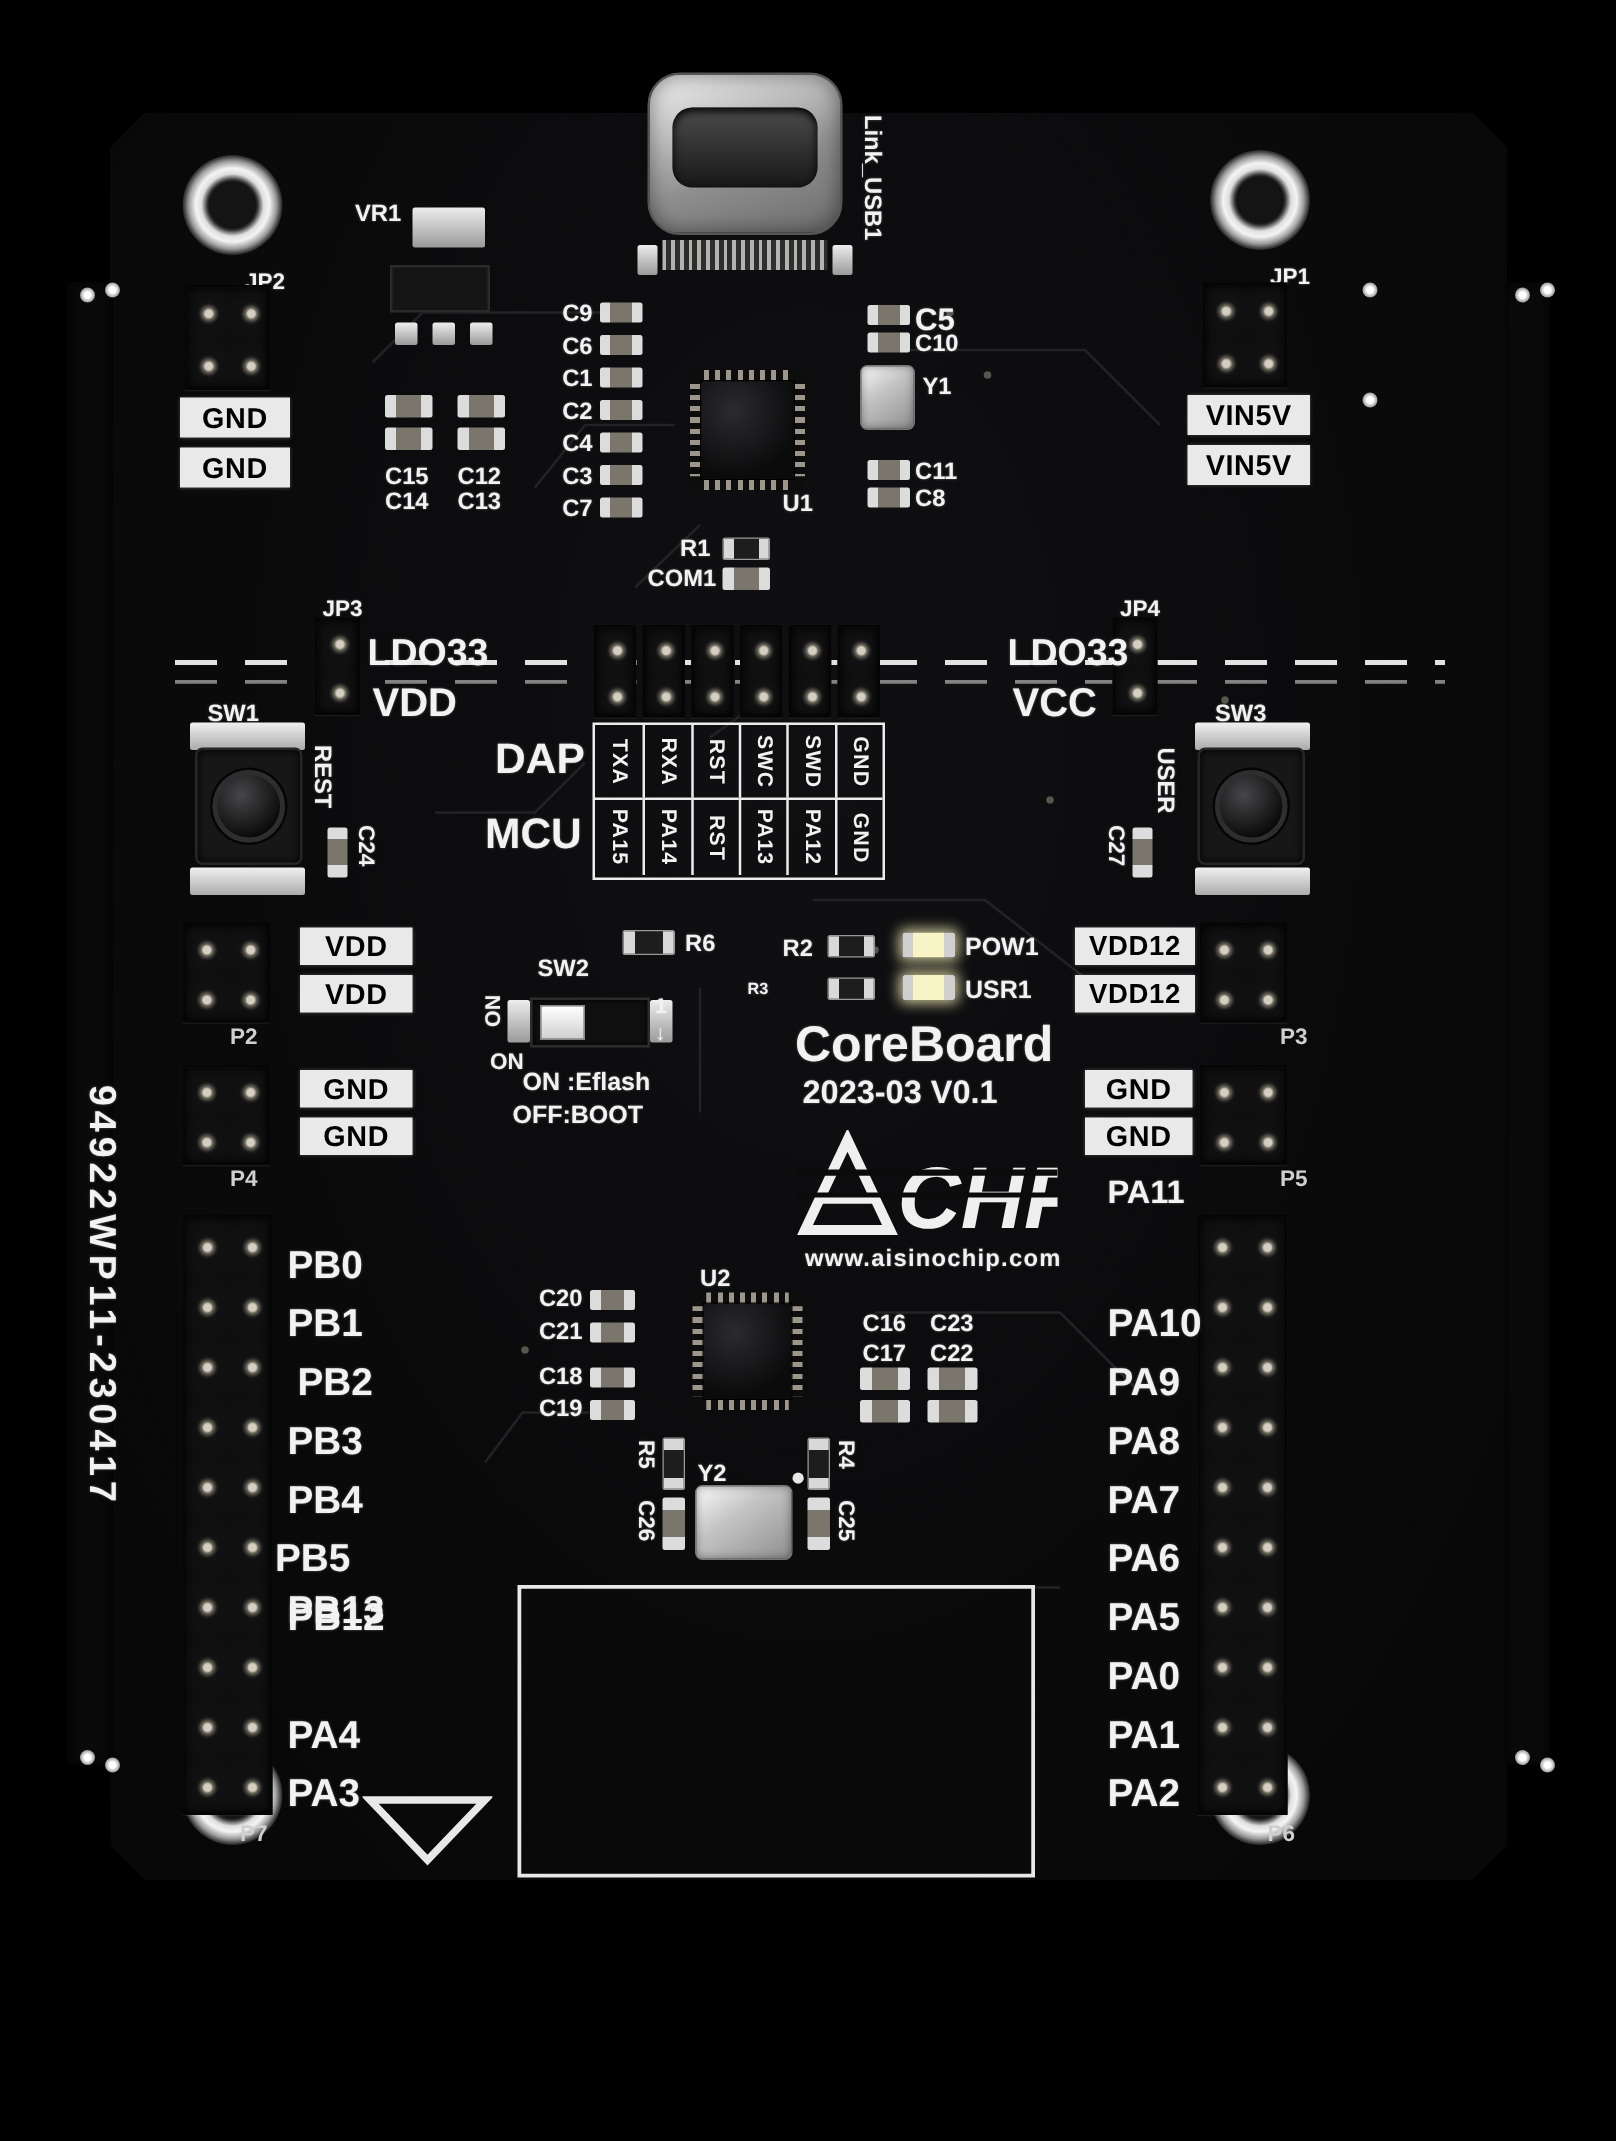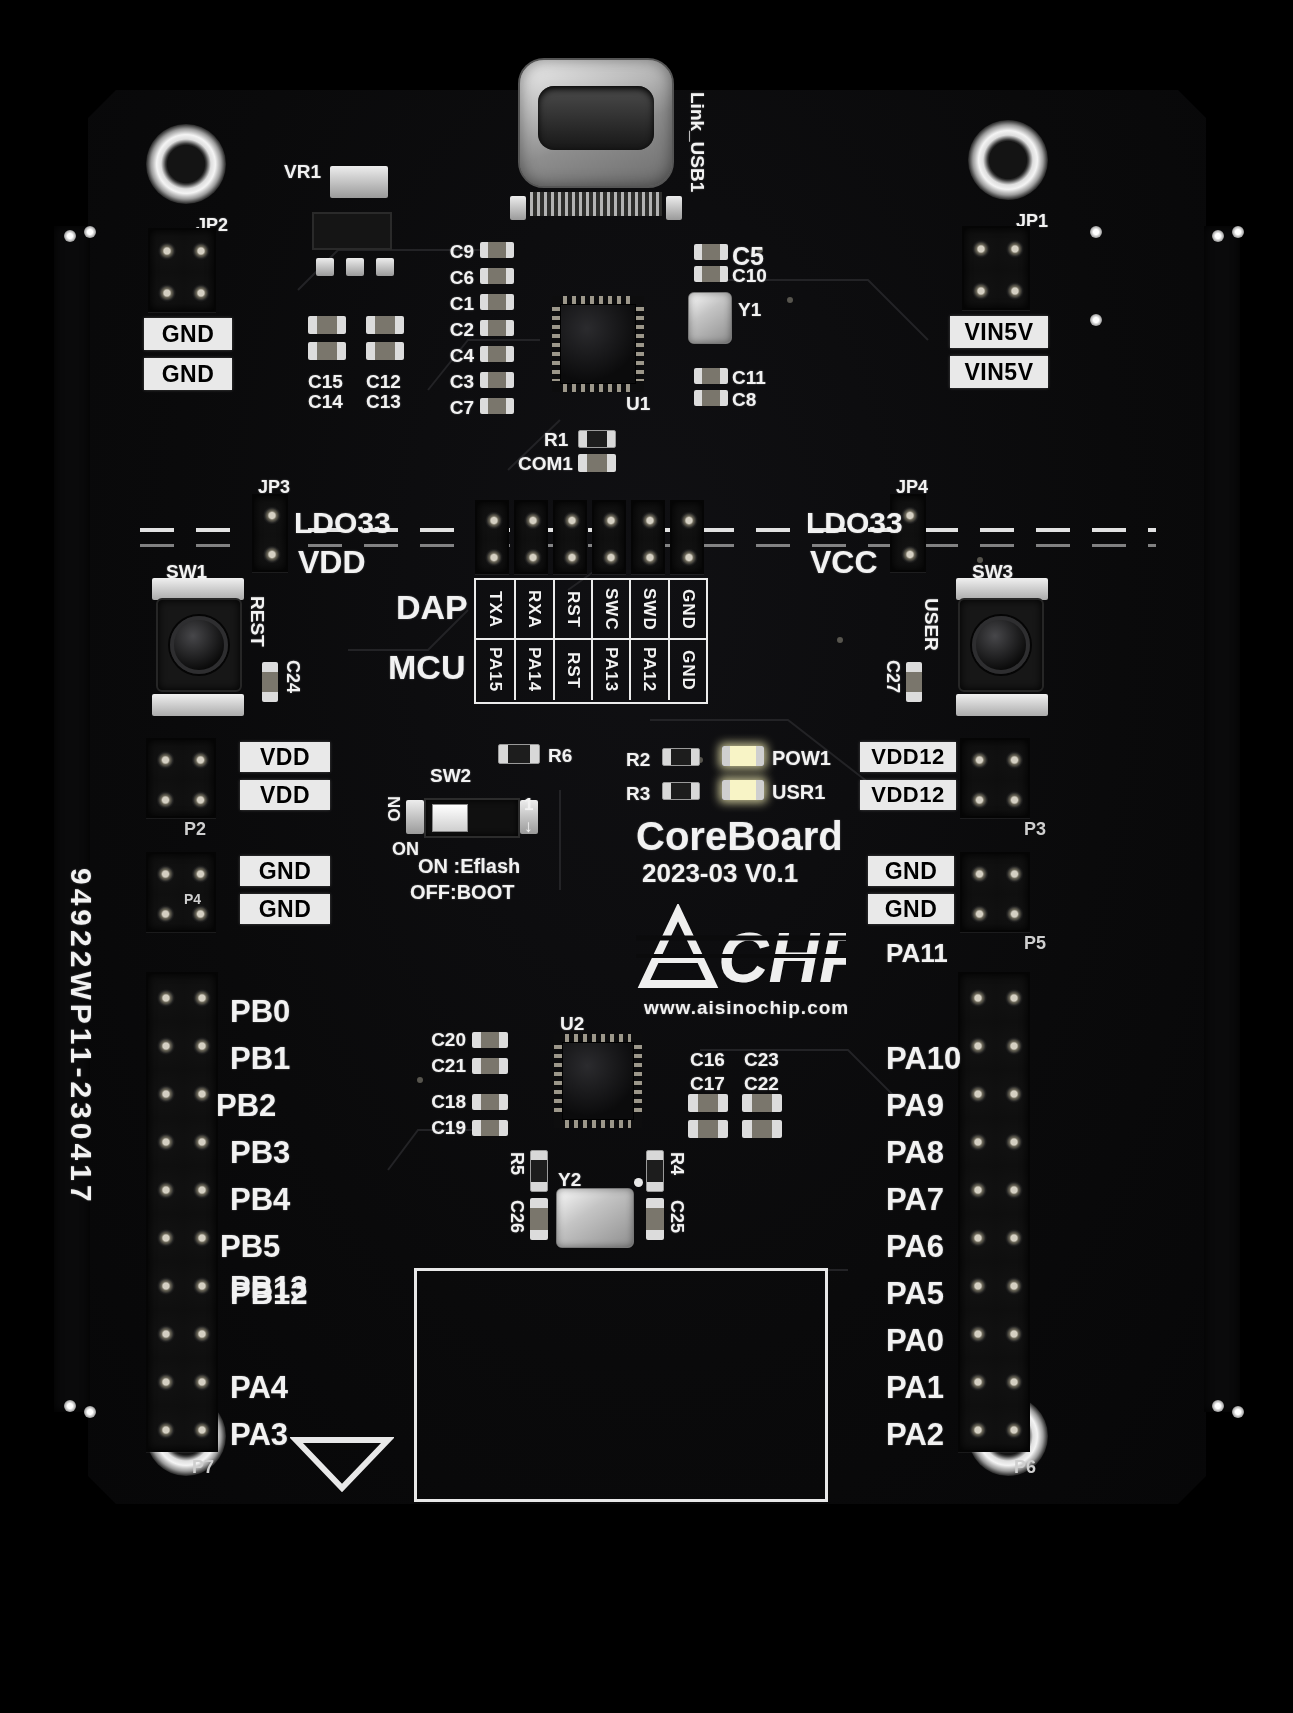--- a/index.html
+++ b/index.html
@@ -294,21 +294,21 @@
   <div class="wbox" style="left:240px;top:742px;width:90px;height:30px;font-size:23px">VDD</div>
   <div class="wbox" style="left:240px;top:780px;width:90px;height:30px;font-size:23px">VDD</div>
 
   <div class="res h" style="left:498px;top:744px;width:42px;height:20px"></div>
   <div class="silk" style="left:548px;top:746px;font-size:19px">R6</div>
 
   <div class="silk" style="left:626px;top:750px;font-size:19px">R2</div>
   <div class="res h" style="left:662px;top:748px;width:38px;height:18px"></div>
   <div class="led" style="left:722px;top:746px;width:42px;height:20px"></div>
   <div class="silk" style="left:772px;top:748px;font-size:20px">POW1</div>
-  <div class="silk" style="left:626px;top:784px;font-size:19px">R3</div>
+  <div class="silk" style="left:598px;top:784px;font-size:13px">R3</div>
   <div class="res h" style="left:662px;top:782px;width:38px;height:18px"></div>
   <div class="led" style="left:722px;top:780px;width:42px;height:20px"></div>
   <div class="silk" style="left:772px;top:782px;font-size:20px">USR1</div>
 
   <div class="wbox" style="left:860px;top:742px;width:96px;height:30px;font-size:22px">VDD12</div>
   <div class="wbox" style="left:860px;top:780px;width:96px;height:30px;font-size:22px">VDD12</div>
   <div class="hdr" style="left:960px;top:738px;width:70px;height:80px;background-size:35px 40px"></div>
   <div class="silk dim" style="left:1024px;top:820px;font-size:18px">P3</div>
 
   <div class="silk" style="left:430px;top:766px;font-size:19px">SW2</div>
@@ -320,21 +320,21 @@
   <div class="silk" style="left:392px;top:840px;font-size:18px">ON</div>
   <div class="silk" style="left:524px;top:796px;font-size:17px">1</div>
   <div class="silk" style="left:524px;top:818px;font-size:17px">↓</div>
   <div class="silk" style="left:418px;top:856px;font-size:20px">ON :Eflash</div>
   <div class="silk" style="left:410px;top:882px;font-size:20px">OFF:BOOT</div>
 
   <div class="silk" style="left:636px;top:816px;font-size:40px">CoreBoard</div>
   <div class="silk" style="left:642px;top:860px;font-size:26px">2023-03 V0.1</div>
 
   <div class="hdr" style="left:146px;top:852px;width:70px;height:80px;background-size:35px 40px"></div>
-  <div class="silk dim" style="left:184px;top:892px;font-size:14px">P4</div>
+  <div class="silk dim" style="left:184px;top:934px;font-size:18px">P4</div>
   <div class="wbox" style="left:240px;top:856px;width:90px;height:30px;font-size:23px">GND</div>
   <div class="wbox" style="left:240px;top:894px;width:90px;height:30px;font-size:23px">GND</div>
   <div class="wbox" style="left:868px;top:856px;width:86px;height:30px;font-size:23px">GND</div>
   <div class="wbox" style="left:868px;top:894px;width:86px;height:30px;font-size:23px">GND</div>
   <div class="hdr" style="left:960px;top:852px;width:70px;height:80px;background-size:35px 40px"></div>
   <div class="silk dim" style="left:1024px;top:934px;font-size:18px">P5</div>
 
   <svg class="abs" style="left:636px;top:904px" width="210" height="88" viewBox="0 0 210 88">
     <path d="M8 80 L42 8 L76 80 Z" fill="none" stroke="#efefef" stroke-width="8"></path>
     <line x1="22" y1="56" x2="62" y2="56" stroke="#efefef" stroke-width="6"></line>
@@ -343,21 +343,21 @@
     <line x1="0" y1="52" x2="210" y2="52" stroke="#0b0b0c" stroke-width="4"></line>
   </svg>
   <div class="silk" style="left:644px;top:998px;font-size:19px;letter-spacing:1px">www.aisinochip.com</div>
 
   <div class="silk vt" style="left:66px;top:868px;font-size:30px;letter-spacing:4px">94922WP11-230417</div>
 
   <div class="hdr" style="left:146px;top:972px;width:72px;height:480px;background-size:36px 48px"></div>
   <div class="silk dim" style="left:192px;top:1458px;font-size:18px">P7</div>
   <div class="silk" style="left:230px;top:996px;font-size:31px">PB0</div>
   <div class="silk" style="left:230px;top:1043px;font-size:31px">PB1</div>
-  <div class="silk" style="left:216px;top:1090px;font-size:31px">PB2</div>
+  <div class="silk" style="left:238px;top:1090px;font-size:31px">PB2</div>
   <div class="silk" style="left:230px;top:1137px;font-size:31px">PB3</div>
   <div class="silk" style="left:230px;top:1184px;font-size:31px">PB4</div>
   <div class="silk" style="left:220px;top:1231px;font-size:31px">PB5</div>
   <div class="silk" style="left:230px;top:1278px;font-size:31px">PB12</div>
   <div class="silk" style="left:230px;top:1272px;font-size:31px">PB13</div>
   <div class="silk" style="left:230px;top:1372px;font-size:31px">PA4</div>
   <div class="silk" style="left:230px;top:1419px;font-size:31px">PA3</div>
 
   <div class="hdr" style="left:958px;top:972px;width:72px;height:480px;background-size:36px 48px"></div>
   <div class="silk dim" style="left:1014px;top:1458px;font-size:18px">P6</div>

